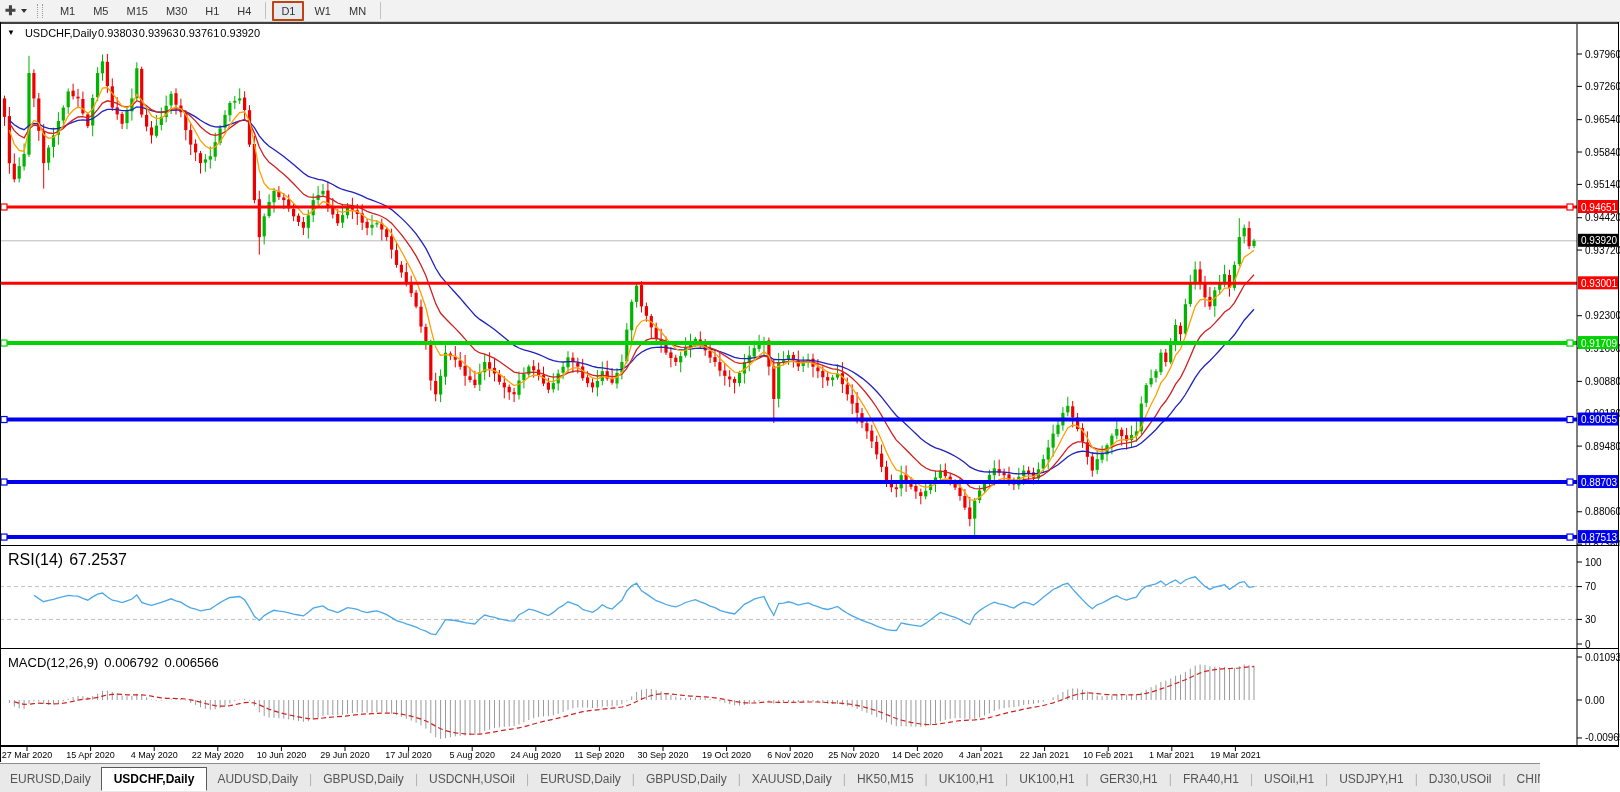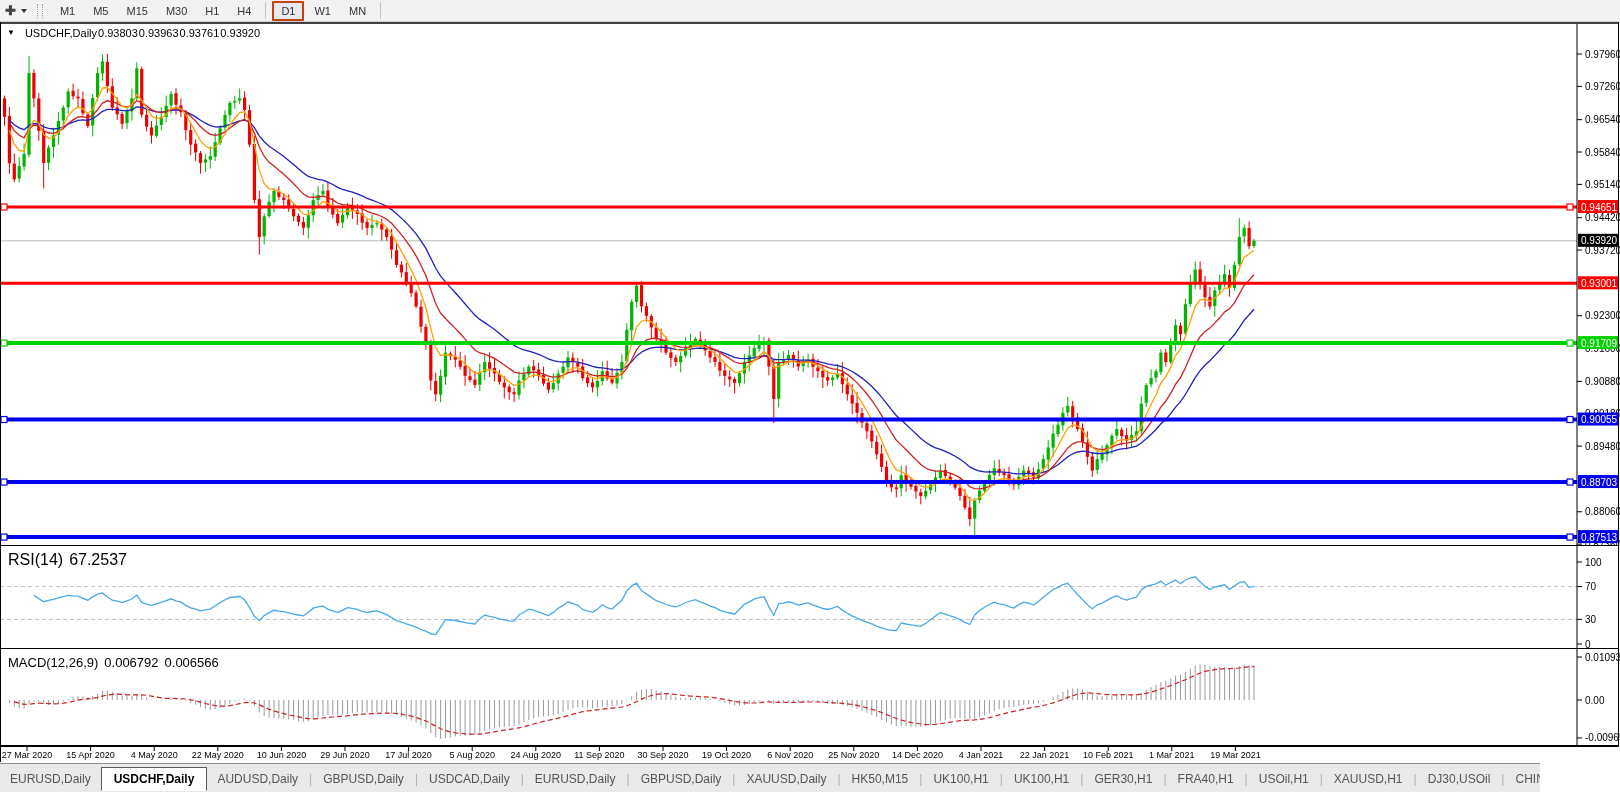--- a/index.html
+++ b/index.html
@@ -523,41 +523,41 @@
     <span>MACD(12,26,9)</span><span class="v">0.006792</span><span class="v">0.006566</span>
   </div>
 
   <div id="tabbar">
       <div class="tab">EURUSD,Daily</div>
       <div class="tab active">USDCHF,Daily</div>
       <div class="tab">AUDUSD,Daily</div>
       <span class="tabdiv">|</span>
       <div class="tab">GBPUSD,Daily</div>
       <span class="tabdiv">|</span>
-      <div class="tab">USDCAD,Daily</div>
+      <div class="tab">USDCNH,USOil</div>
       <span class="tabdiv">|</span>
       <div class="tab">EURUSD,Daily</div>
       <span class="tabdiv">|</span>
       <div class="tab">GBPUSD,Daily</div>
       <span class="tabdiv">|</span>
       <div class="tab">XAUUSD,Daily</div>
       <span class="tabdiv">|</span>
       <div class="tab">HK50,M15</div>
       <span class="tabdiv">|</span>
       <div class="tab">UK100,H1</div>
       <span class="tabdiv">|</span>
       <div class="tab">UK100,H1</div>
       <span class="tabdiv">|</span>
       <div class="tab">GER30,H1</div>
       <span class="tabdiv">|</span>
       <div class="tab">FRA40,H1</div>
       <span class="tabdiv">|</span>
       <div class="tab">USOil,H1</div>
       <span class="tabdiv">|</span>
-      <div class="tab">XAUUSD,H1</div>
+      <div class="tab">USDJPY,H1</div>
       <span class="tabdiv">|</span>
       <div class="tab">DJ30,USOil</div>
       <span class="tabdiv">|</span>
       <div class="tab">CHINA300,H1</div>
       <div id="tab-scroll">
         <span class="tabdiv">|</span>
       </div>
     </div>
 
 </div>

